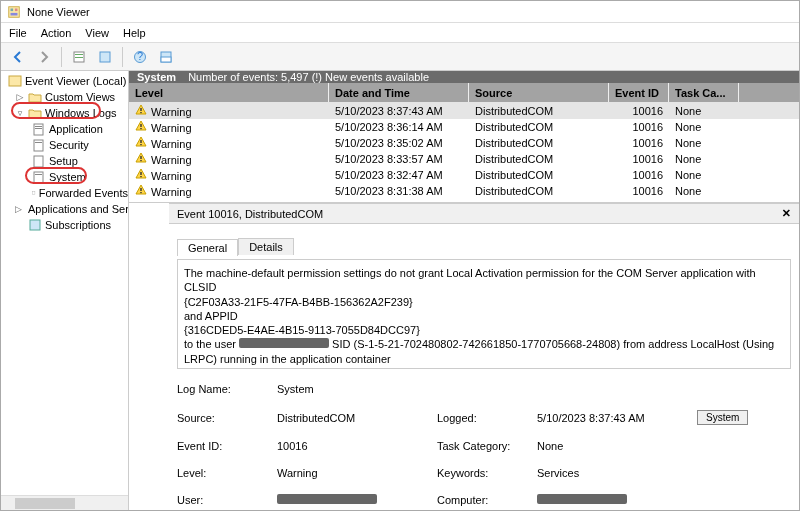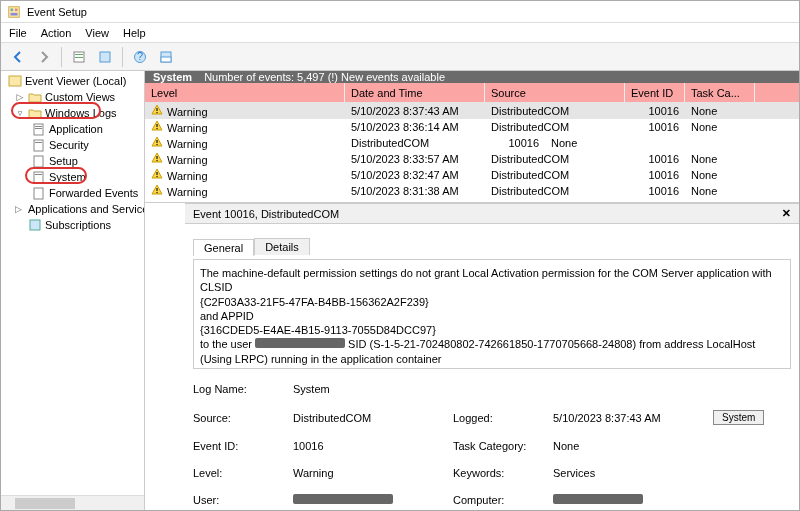--- a/index.html
+++ b/index.html
@@ -5,32 +5,32 @@
 * { box-sizing: border-box; margin: 0; padding: 0; font-family: "Segoe UI", Tahoma, sans-serif; font-size: 11px; }
 body { background: #f0f0f0; width: 800px; height: 511px; overflow: hidden; border: 1px solid #aaa; }
 .titlebar { background: #fff; border-bottom: 1px solid #ddd; height: 22px; display: flex; align-items: center; padding: 0 6px; gap: 6px; }
 .titlebar .icon { width: 14px; height: 14px; display: inline-block; }
 .menubar { background: #fff; border-bottom: 1px solid #ddd; height: 20px; display: flex; align-items: center; gap: 14px; padding: 0 8px; }
 .menubar span { cursor: default; }
 .toolbar { background: #f5f5f5; border-bottom: 1px solid #ccc; height: 28px; display: flex; align-items: center; gap: 4px; padding: 0 6px; }
 .tbtn { width: 22px; height: 22px; display: flex; align-items: center; justify-content: center; border: 1px solid transparent; }
 .sep { width: 1px; height: 20px; background: #ccc; margin: 0 2px; }
 .main { display: flex; height: 440px; }
-.tree { width: 144px; background: #fff; border-right: 1px solid #ccc; overflow-y: auto; overflow-x: hidden; padding: 2px 0; position: relative; }
+.tree { width: 128px; background: #fff; border-right: 1px solid #ccc; overflow-y: auto; overflow-x: hidden; padding: 2px 0; position: relative; }
 .tree-item { display: flex; align-items: center; height: 16px; padding-left: 4px; cursor: default; white-space: nowrap; }
 .expander { width: 10px; text-align: center; color: #666; font-size: 9px; }
 .ticon { width: 14px; height: 14px; margin: 0 3px; display: inline-flex; align-items: center; justify-content: center; }
 .indent1 { padding-left: 14px; }
 .indent2 { padding-left: 28px; }
 .ring-red { position: absolute; border: 2px solid #d33; border-radius: 10px; pointer-events: none; }
 .content { flex: 1; display: flex; flex-direction: column; background: #fff; }
 .hdr { background: #6b6b6b; color: #fff; height: 18px; display: flex; align-items: center; padding: 0 8px; gap: 12px; }
 .hdr .bold { font-weight: bold; }
 .grid { flex: 0 0 120px; display: flex; flex-direction: column; border-bottom: 1px solid #ccc; position: relative; }
-.grid-head { display: flex; background: #fca5a5; border-bottom: 1px solid #e5e5e5; height: 20px; align-items: center; }
+.grid-head { display: flex; background: #a3a3a3; border-bottom: 1px solid #e5e5e5; height: 20px; align-items: center; font-weight: bold; }
 .grid-head div { padding: 0 6px; border-right: 1px solid #eee; height: 100%; display: flex; align-items: center; }
 .col-level { width: 200px; }
 .col-dt { width: 140px; }
 .col-src { width: 140px; }
 .col-id { width: 60px; text-align: right; }
 .col-tc { width: 70px; }
 .grid-body { overflow-y: scroll; flex: 1; }
 .row { display: flex; height: 16px; align-items: center; }
 .row.sel { background: #e5e5e5; }
 .row div { padding: 0 6px; }
@@ -56,21 +56,21 @@
 
 <div class="titlebar">
   <span class="icon">
     <svg viewBox="0 0 16 16">
         <rect x="2" y="2" width="12" height="12" fill="#fce8a8" stroke="#c9a840"></rect>
         <rect x="4" y="4" width="3" height="3" fill="#7aa"></rect>
         <rect x="9" y="4" width="3" height="3" fill="#d88"></rect>
         <rect x="4" y="9" width="8" height="3" fill="#88d"></rect>
       </svg>
   </span>
-  <span>Event Setup</span>
+  <span>None Viewer</span>
 </div>
 
 <div class="menubar">
   <span>File</span>
   <span>Action</span>
   <span>View</span>
   <span>Help</span>
 </div>
 
 <div class="toolbar">
@@ -247,20 +247,21 @@
             <div class="col-src">DistributedCOM</div>
             <div class="col-id">10016</div>
             <div class="col-tc">None</div>
           </div>
           <div class="row">
             <div class="col-level"><span class="warn-icon"><svg width="12" height="12" viewBox="0 0 12 12">
                   <path d="M6 1 L11 10 L1 10 Z" fill="#ffd54a" stroke="#c9a000"></path>
                   <rect x="5.3" y="4" width="1.4" height="3" fill="#333"></rect>
                   <rect x="5.3" y="8" width="1.4" height="1.2" fill="#333"></rect>
                 </svg></span>Warning</div>
+            <div class="col-dt">5/10/2023 8:35:02 AM</div>
             <div class="col-src">DistributedCOM</div>
             <div class="col-id">10016</div>
             <div class="col-tc">None</div>
           </div>
           <div class="row">
             <div class="col-level"><span class="warn-icon"><svg width="12" height="12" viewBox="0 0 12 12">
                   <path d="M6 1 L11 10 L1 10 Z" fill="#ffd54a" stroke="#c9a000"></path>
                   <rect x="5.3" y="4" width="1.4" height="3" fill="#333"></rect>
                   <rect x="5.3" y="8" width="1.4" height="1.2" fill="#333"></rect>
                 </svg></span>Warning</div>

